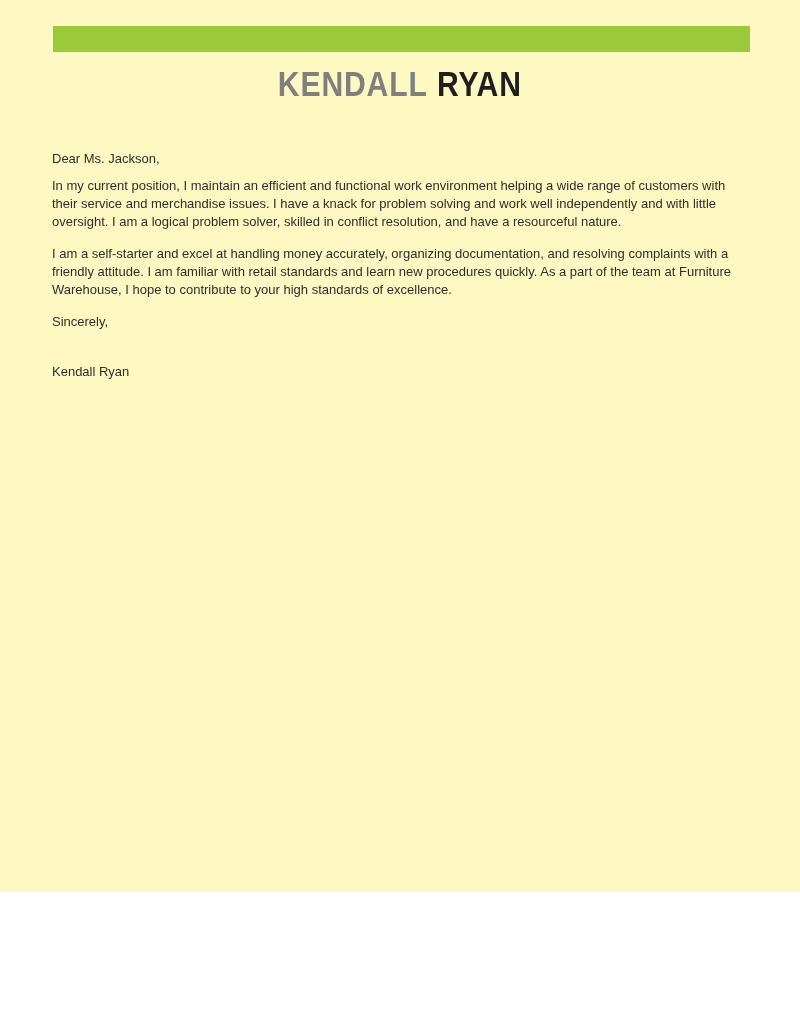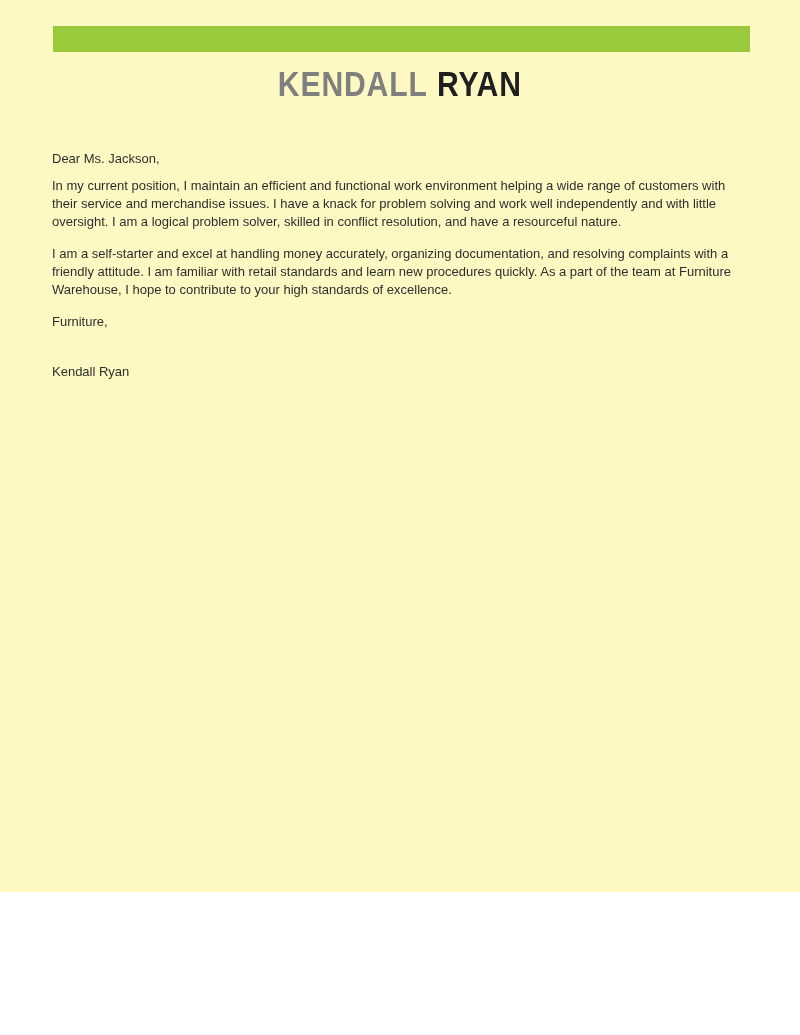--- a/index.html
+++ b/index.html
@@ -80,17 +80,17 @@
   <div class="accent-bar"></div>
 
   <div class="header">
     <h1 class="name"><span class="first">KENDALL</span>&nbsp;<span class="last">RYAN</span></h1>
   </div>
 
   <div class="letter">
     <p class="salutation">Dear Ms. Jackson,</p>
     <p>In my current position, I maintain an efficient and functional work environment helping a wide range of customers with their service and merchandise issues. I have a knack for problem solving and work well independently and with little oversight. I am a logical problem solver, skilled in conflict resolution, and have a resourceful nature.</p>
     <p>I am a self-starter and excel at handling money accurately, organizing documentation, and resolving complaints with a friendly attitude. I am familiar with retail standards and learn new procedures quickly. As a part of the team at Furniture Warehouse, I hope to contribute to your high standards of excellence.</p>
-    <p class="closing">Furniture,</p>
+    <p class="closing">Sincerely,</p>
     <p class="signature">Kendall Ryan</p>
   </div>
 
 </div>
 
 </body></html>

